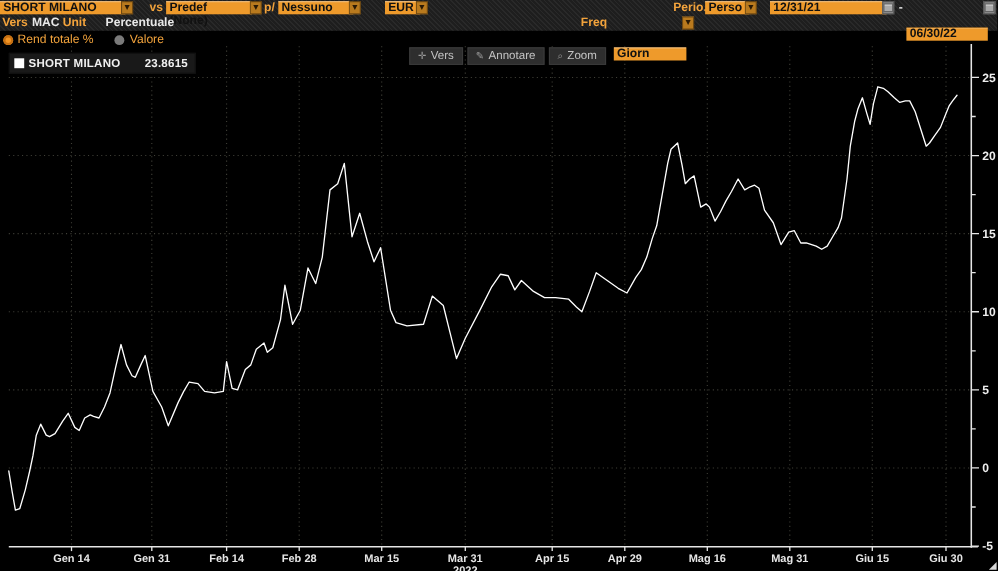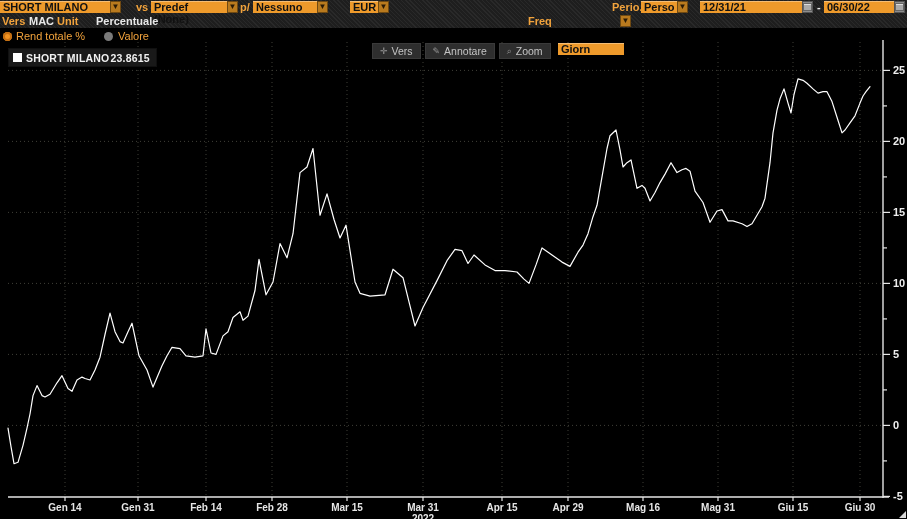--- a/index.html
+++ b/index.html
@@ -132,41 +132,41 @@
     <div class="lbl" style="left:333px;top:1px;margin-left:36px;">in</div>
     <div class="field" style="left:350px;width:26px;">EUR</div>
     <div class="ddbtn" style="left:378px;">▼</div>
 
     <div class="lbl" style="left:584px;top:1px;padding-left:28px;">Perio..</div>
     <div class="field" style="left:641px;width:34px;">Perso</div>
     <div class="ddbtn" style="left:677px;">▼</div>
     <div class="field" style="left:700px;width:100px;">12/31/21</div>
     <div class="calbtn" style="left:802px;"></div>
     <div class="val" style="left:817px;top:1px;">-</div>
-    <div class="field" style="left:824px;width:68px;">06/30/22</div>
+    <div class="field" style="left:824px;width:68px;margin-top:24px;">06/30/22</div>
     <div class="calbtn" style="left:894px;"></div>
 
     <div class="lbl row2-y" style="left:2px;">Vers</div>
     <div class="val row2-y" style="left:29px;">MAC</div>
     <div class="lbl row2-y" style="left:57px;">Unit</div>
     <div class="val row2-y" style="left:96px;">Percentuale</div>
     <div class="lbl" style="left:528px;top:15px;text-align:center;">Freq</div>
     <div class="field" style="left:558px;top:15px;width:60px;margin-top:28px;">Giorn</div>
     <div class="ddbtn" style="left:620px;top:15px;">▼</div>
   </div>
 
   <div class="radio on" style="left:3px;top:32px;"></div>
   <div class="radlbl" style="left:16px;top:30px;">Rend totale %</div>
   <div class="radio off" style="left:104px;top:32px;"></div>
   <div class="radlbl" style="left:118px;top:30px;">Valore</div>
 
   <div id="legend">
     <span class="swatch"></span>
     <span class="ltext">SHORT MILANO</span>
-    <span class="ltext" style="margin-left:1px;">23.8615</span>
+    <span class="ltext" style="margin-left:22px;">23.8615</span>
   </div>
 
   <div id="toolbar">
     <div class="tbtn">
       <span class="ticon">✛</span>
       <span>Vers</span>
     </div>
     <div class="tbtn">
       <span class="ticon">✎</span>
       <span>Annotare</span>

